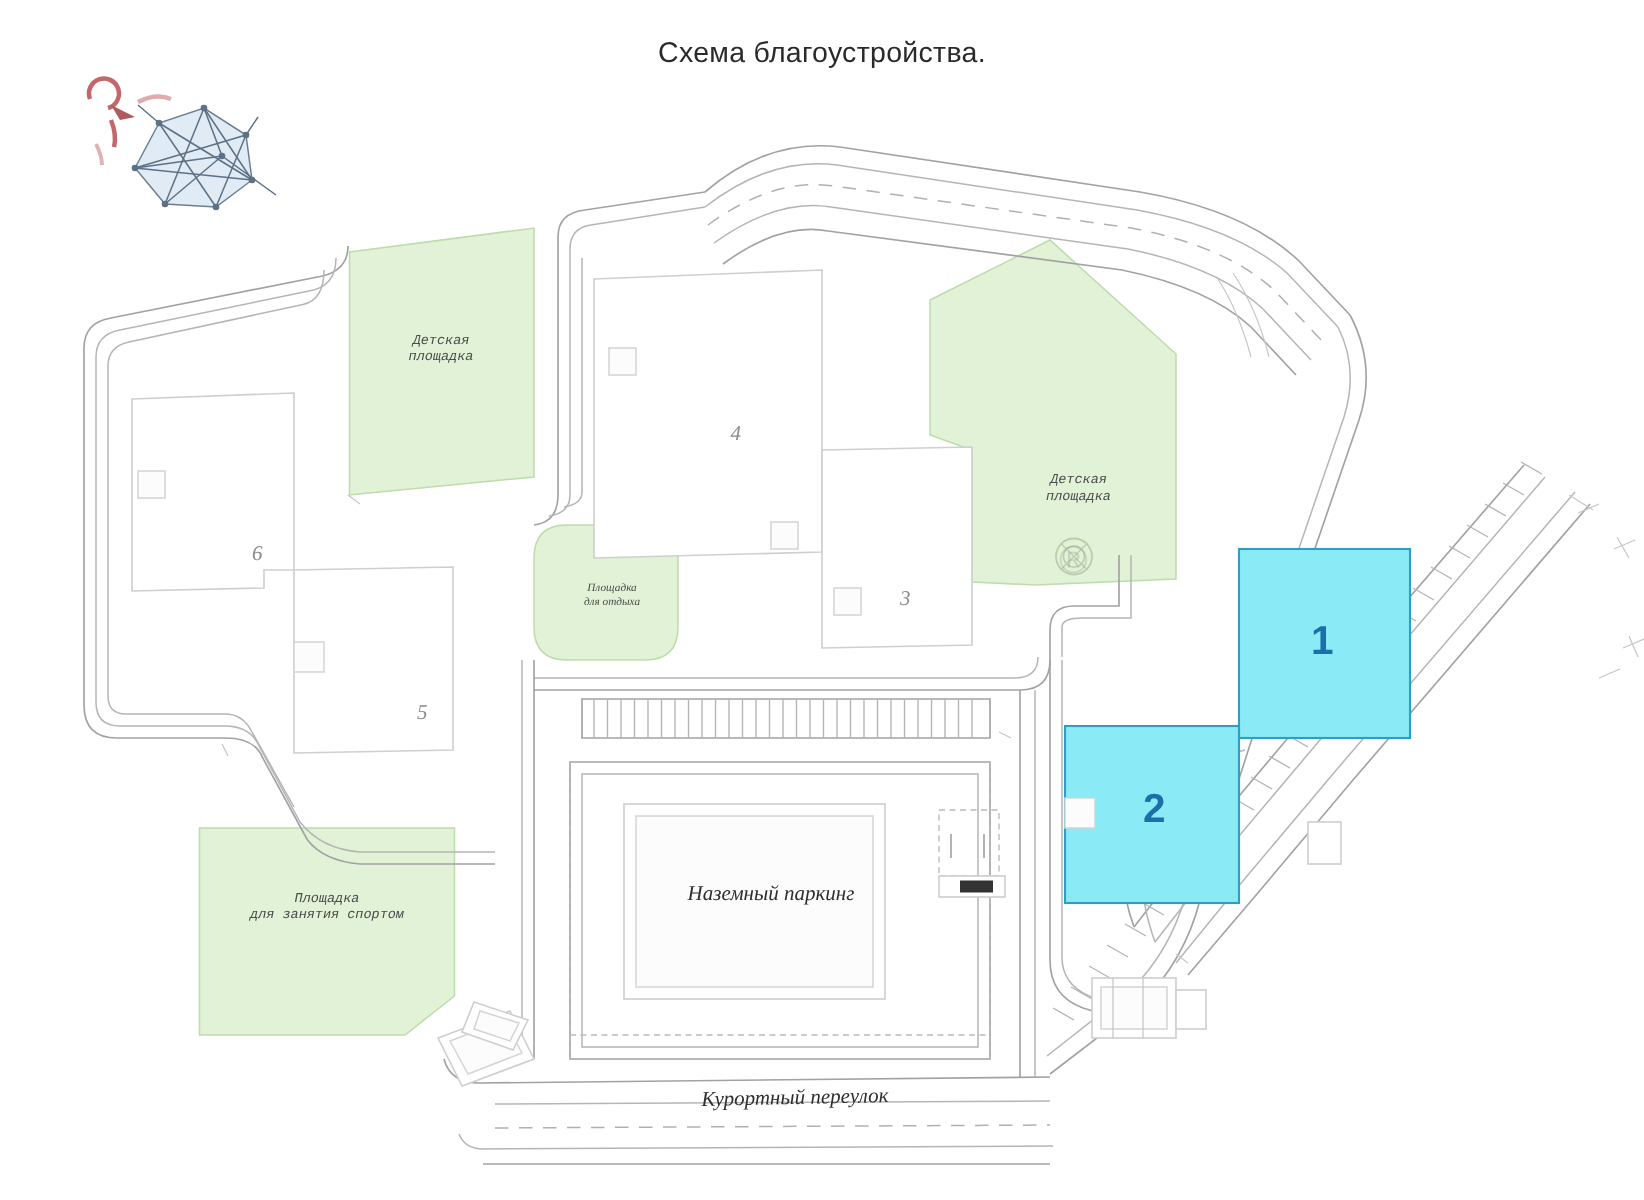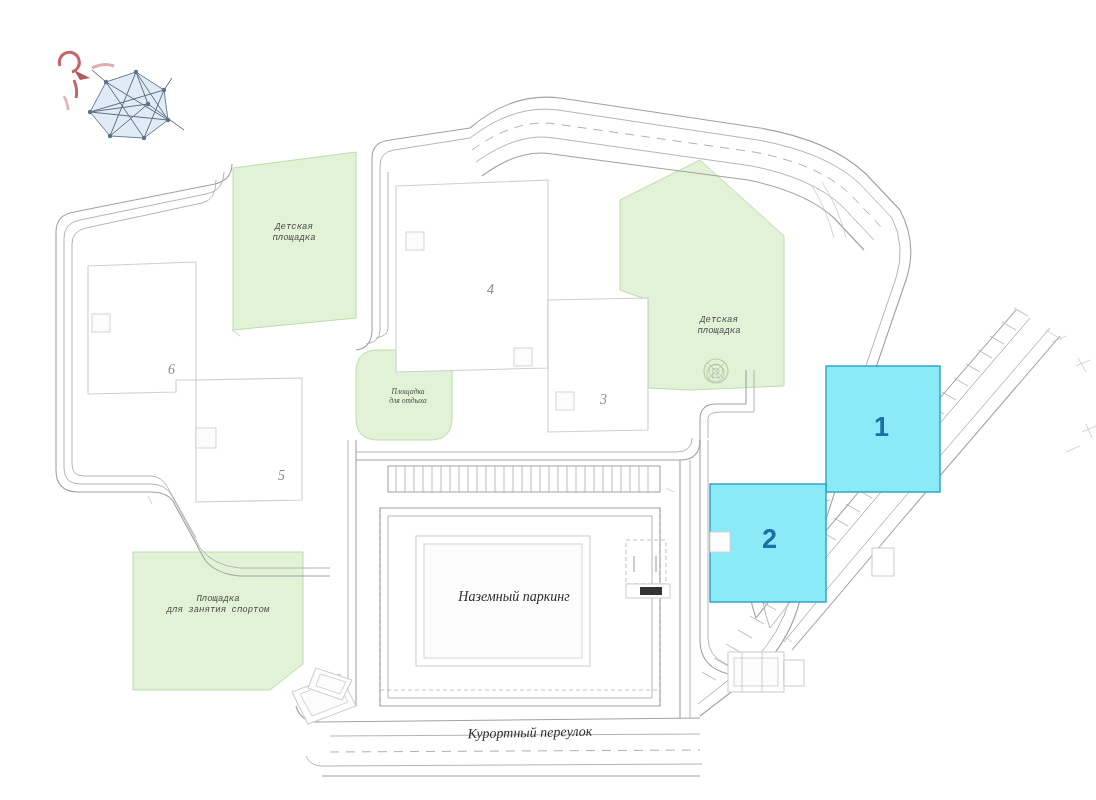--- a/index.html
+++ b/index.html
@@ -28,20 +28,21 @@
   .bnum{position:absolute;font-style:italic;font-family:"Liberation Serif",serif;
         font-size:14px;color:#8a8a8a;pointer-events:none;}
   .bluenum{position:absolute;font-family:"Liberation Sans",sans-serif;
            font-size:27px;font-weight:600;color:#1c6fa8;pointer-events:none;}
 </style>
 </head>
 <body>
 
 <div id="stage">
 
+  <div id="title">Схема благоустройства.</div>
 
   <svg id="plan" viewBox="0 0 1096 800">
     <defs>
       <style>
         .rd{fill:none;stroke:#a2a2a2;stroke-width:1.1;}
         .rd2{fill:none;stroke:#b5b5b5;stroke-width:1;}
         .rdd{fill:none;stroke:#b0b0b0;stroke-width:1;stroke-dasharray:9 7;}
         .bld{fill:#ffffff;stroke:#cfcfcf;stroke-width:1.1;}
         .bld2{fill:#fcfcfc;stroke:#d4d4d4;stroke-width:1;}
         .grn{fill:#e1f2d6;stroke:#bcdcab;stroke-width:1;}

